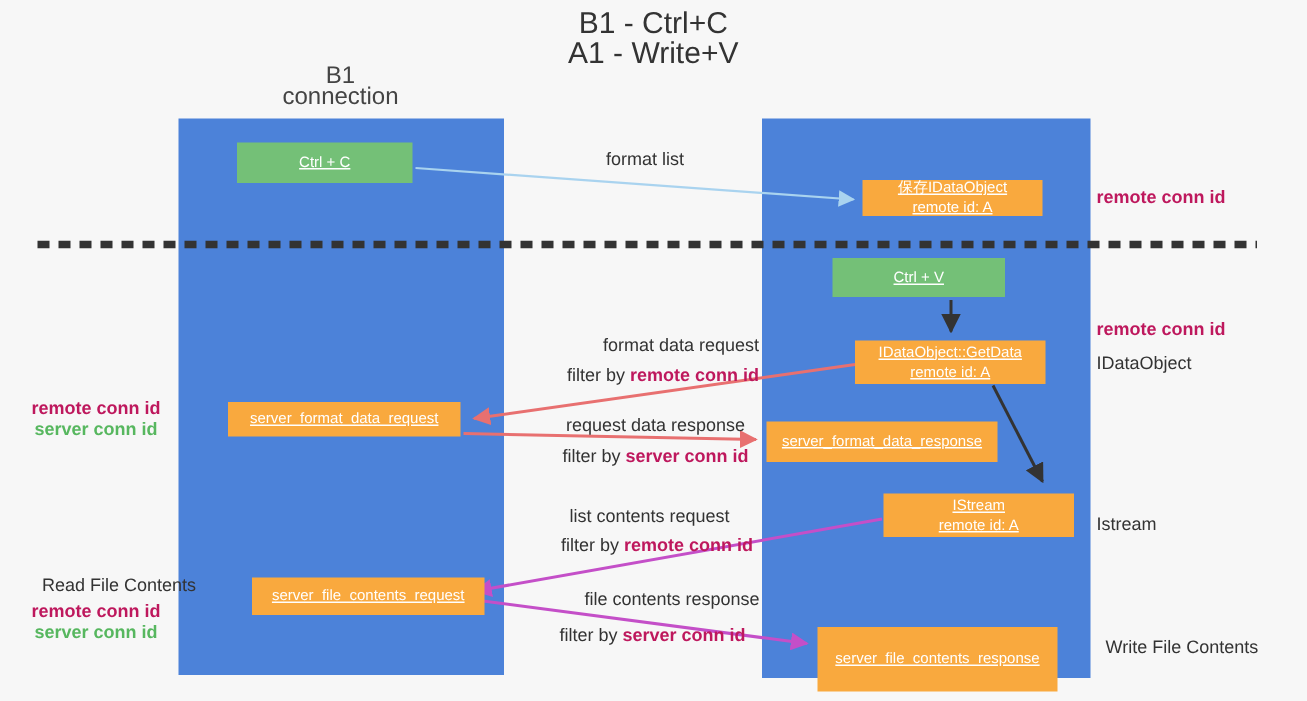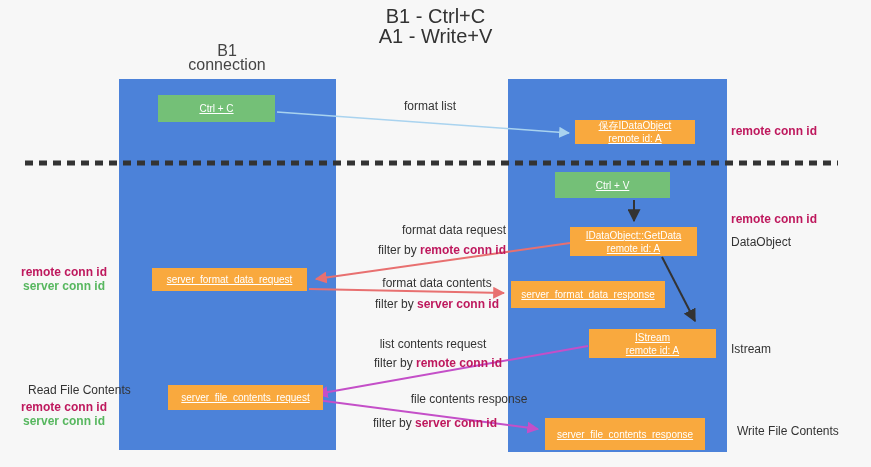--- a/index.html
+++ b/index.html
@@ -45,21 +45,21 @@
     position: absolute; z-index: 4; white-space: nowrap;
     font-size: 12px; color: #333;
   }
   .lbl.center { transform: translate(-50%, -50%); }
   .purple { color: #be185d; font-weight: bold; }
   .greentxt { color: #57b75f; font-weight: bold; }
   .side-group { text-align: center; line-height: 14px; }
   .r-4  { transform: translate(-50%,-50%) rotate(4deg); }
   .r-m8 { transform: translate(-50%,-50%) rotate(-8deg); }
   .r-m2 { transform: translate(-50%,-50%) rotate(-2deg); }
-  .r-8  { transform: translate(-50%,-50%) rotate(8deg); margin-left: 21px; }
+  .r-8  { transform: translate(-50%,-50%) rotate(8deg); }
   .r-6  { transform: translate(-50%,-50%) rotate(6deg); }
 </style>
 </head>
 <body>
 
 <div class="canvas">
 
   <div class="title">
     <div>B1 - Ctrl+C</div>
     <div>A1 - Write+V</div>
@@ -134,53 +134,53 @@
 
   <div class="node orange" style="left:589px; top:329px; width:127px; height:29px;">
     <span>IStream</span>
     <span>remote id: A</span>
   </div>
 
   <div class="node orange" style="left:168px; top:385px; width:155px; height:25px;">
     <span>server_file_contents_request</span>
   </div>
 
-  <div class="node orange" style="left:545px; top:418px; width:160px; height:32px;">
+  <div class="node orange" style="left:545px; top:418px; width:160px; height:43px;">
     <span>server_file_contents_response</span>
   </div>
 
   <div class="lbl center r-4" style="left:430px; top:106px;">format list</div>
 
   <div class="lbl center r-m8" style="left:438px; top:230px;margin-left:16px;">format data request</div>
   <div class="lbl center r-m8" style="left:442px; top:250px;">
     <span>filter by</span>
     <span class="purple">remote conn id</span>
   </div>
 
-  <div class="lbl center r-m2" style="left:437px; top:283px;">format data contents</div>
+  <div class="lbl center r-m2" style="left:437px; top:283px;">request data response</div>
   <div class="lbl center r-m2" style="left:437px; top:304px;">
     <span>filter by</span>
     <span class="purple">server conn id</span>
   </div>
 
   <div class="lbl center r-m8" style="left:433px; top:344px;">list contents request</div>
   <div class="lbl center r-m8" style="left:438px; top:363px;">
     <span>filter by</span>
     <span class="purple">remote conn id</span>
   </div>
 
   <div class="lbl center r-8" style="left:448px; top:399px;">file contents response</div>
   <div class="lbl center r-6" style="left:435px; top:423px;">
     <span>filter by</span>
     <span class="purple">server conn id</span>
   </div>
 
   <div class="lbl purple" style="left:731px; top:124px;">remote conn id</div>
   <div class="lbl purple" style="left:731px; top:212px;">remote conn id</div>
-  <div class="lbl" style="left:731px; top:235px;">DataObject</div>
+  <div class="lbl" style="left:731px; top:235px;">IDataObject</div>
   <div class="lbl" style="left:731px; top:342px;">Istream</div>
   <div class="lbl" style="left:737px; top:424px;">Write File Contents</div>
 
   <div class="lbl side-group" style="left:20px; top:265px; width:88px;">
     <div class="purple">remote conn id</div>
     <div class="greentxt">server conn id</div>
   </div>
   <div class="lbl" style="left:28px; top:383px;">Read File Contents</div>
   <div class="lbl side-group" style="left:20px; top:400px; width:88px;">
     <div class="purple">remote conn id</div>

